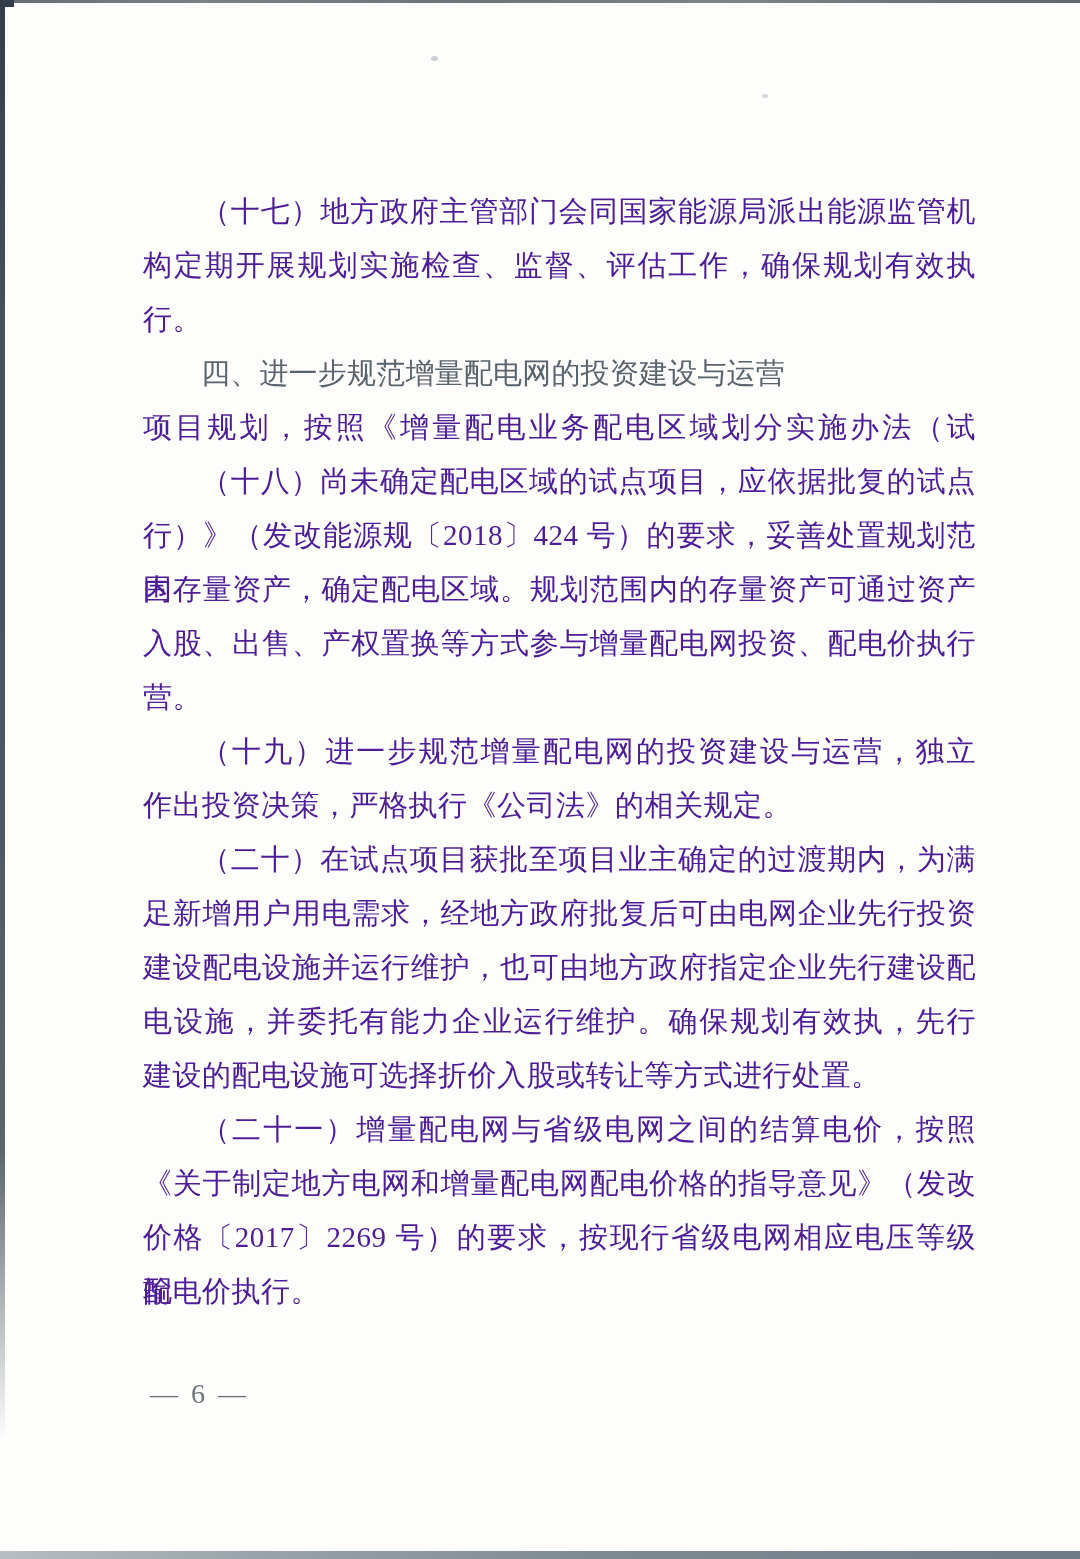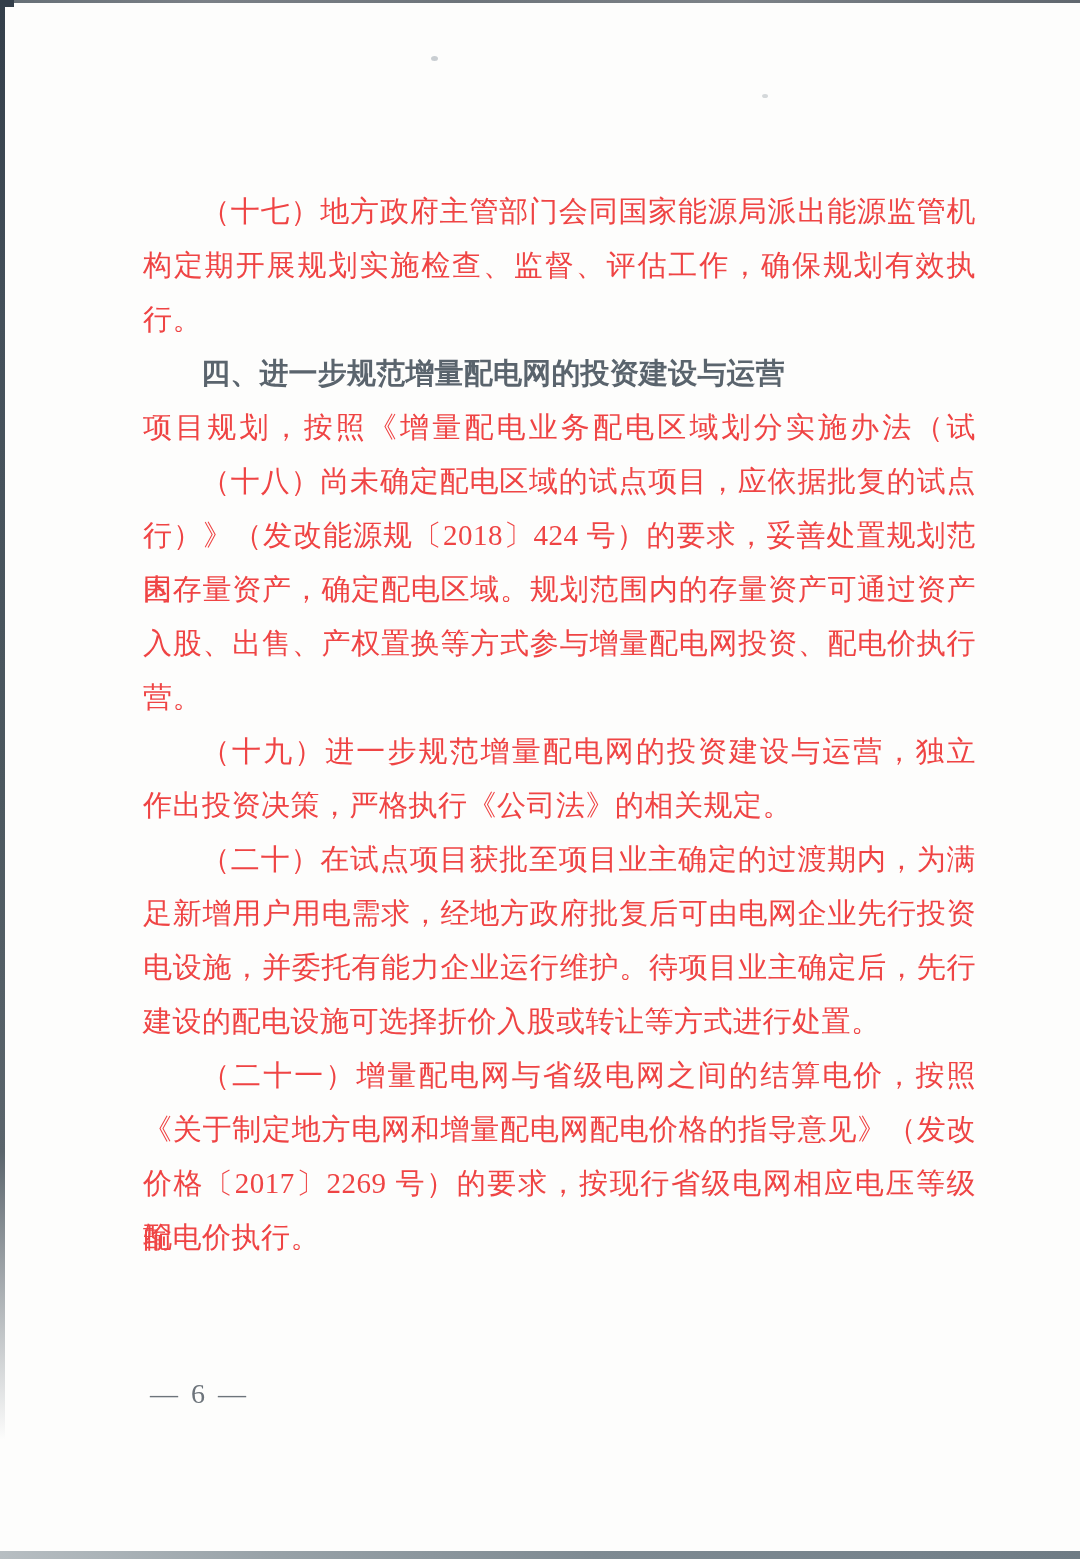--- a/index.html
+++ b/index.html
@@ -63,38 +63,38 @@
   .content {
     position: absolute;
     left: 143px;
     top: 184px;
     width: 833px;
   }
   .line {
     font-size: 29px;
     line-height: 54px;
     height: 54px;
-    color: #ef4444;
+    color: #4c1d95;
     letter-spacing: 0.5px;
     text-align: left;
     white-space: nowrap;
   }
   .line.fill {
     white-space: normal;
     text-align: justify;
     text-align-last: justify;
     text-justify: inter-character;
   }
   .line.ind {
     padding-left: 58px;
   }
   .line.ind.fill { padding-left: 0; text-indent: 58px; }
   .line.heading {
     font-family: "Liberation Sans", "DejaVu Sans", sans-serif;
-    font-weight: bold;
+    font-weight: normal;
     color: #5a646d;
     font-size: 29px;
     letter-spacing: 0.2px;
   }
 
   .footer {
     position: absolute;
     left: 150px;
     top: 1374px;
     font-size: 28px;
@@ -129,21 +129,22 @@
     <div class="line fill">行）》（发改能源规〔2018〕424 号）的要求，妥善处置规划范围</div>
     <div class="line fill">内存量资产，确定配电区域。规划范围内的存量资产可通过资产</div>
     <div class="line fill">入股、出售、产权置换等方式参与增量配电网投资、配电价执行</div>
     <div class="line">营。</div>
 
     <div class="line ind fill">（十九）进一步规范增量配电网的投资建设与运营，独立</div>
     <div class="line">作出投资决策，严格执行《公司法》的相关规定。</div>
 
     <div class="line ind fill">（二十）在试点项目获批至项目业主确定的过渡期内，为满</div>
     <div class="line fill">足新增用户用电需求，经地方政府批复后可由电网企业先行投资</div>
-    <div class="line fill">电设施，并委托有能力企业运行维护。待项目业主确定后，先行</div>
+    <div class="line fill">建设配电设施并运行维护，也可由地方政府指定企业先行建设配</div>
+    <div class="line fill">电设施，并委托有能力企业运行维护。确保规划有效执，先行</div>
     <div class="line">建设的配电设施可选择折价入股或转让等方式进行处置。</div>
 
     <div class="line ind fill">（二十一）增量配电网与省级电网之间的结算电价，按照</div>
     <div class="line fill">《关于制定地方电网和增量配电网配电价格的指导意见》（发改</div>
     <div class="line fill">价格〔2017〕2269 号）的要求，按现行省级电网相应电压等级输</div>
     <div class="line">配电价执行。</div>
 
 
   </div>
 

